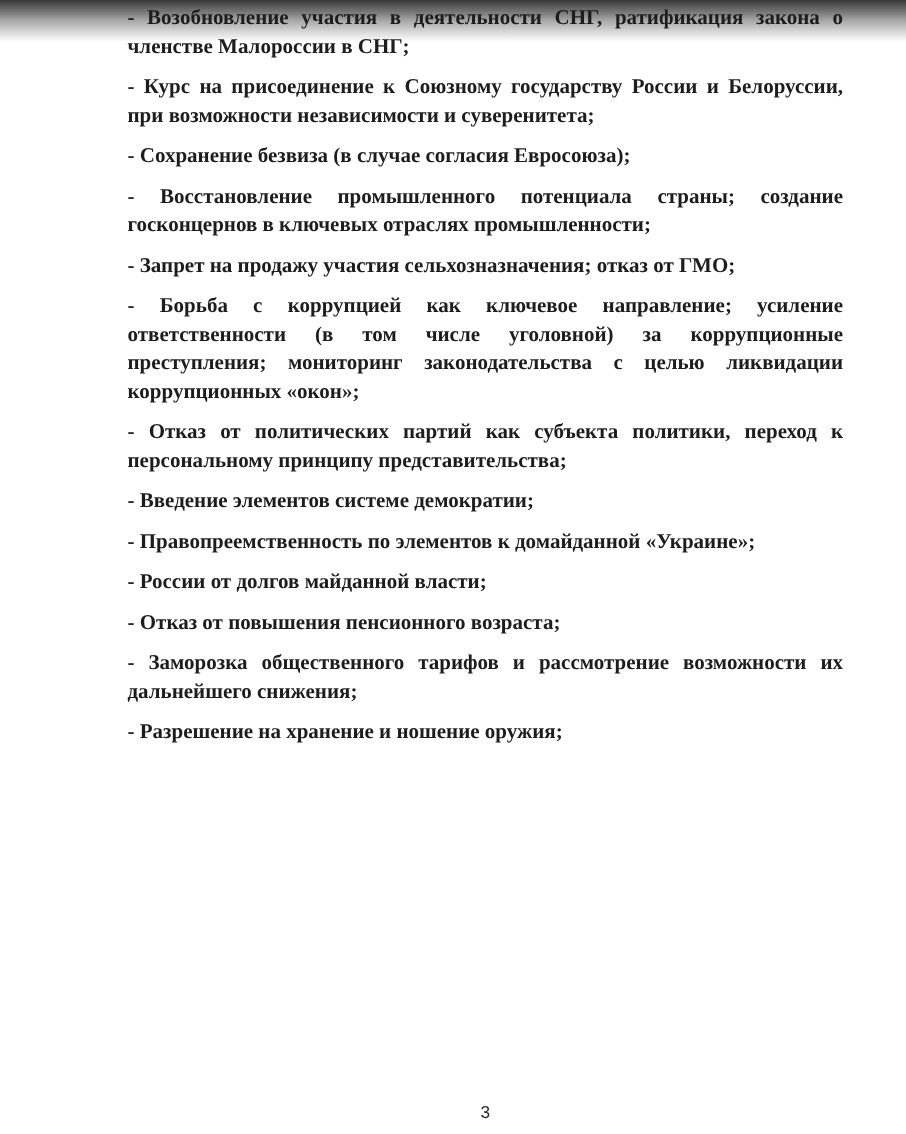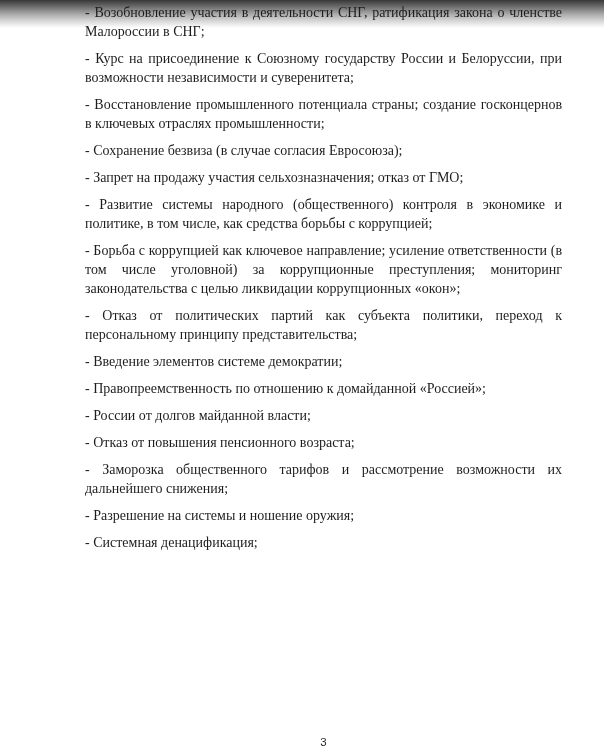--- a/index.html
+++ b/index.html
@@ -36,20 +36,21 @@
     top: 3px;
     width: 477px;
     z-index: 1;
     font-size: 14px;
     line-height: 19px;
     text-align: justify;
   }
   .text-column p {
     margin: 0 0 8px 0;
     padding: 0;
+    font-weight: bold;
   }
   .page-footer {
     position: absolute;
     left: 85px;
     top: 735px;
     width: 477px;
     z-index: 1;
     text-align: center;
     font-family: "Liberation Sans", "DejaVu Sans", sans-serif;
     font-size: 11.5px;
@@ -58,28 +59,26 @@
   }
 </style>
 </head>
 <body>
 
 <div class="top-shadow"></div>
 
 <div class="text-column">
   <p>- Возобновление участия в деятельности СНГ, ратификация закона о членстве Малороссии в СНГ;</p>
   <p>- Курс на присоединение к Союзному государству России и Белоруссии, при возможности независимости и суверенитета;</p>
+  <p>- Сохранение безвиза (в случае согласия Евросоюза);</p>
   <p>- Восстановление промышленного потенциала страны; создание госконцернов в ключевых отраслях промышленности;</p>
-  <p>- Сохранение безвиза (в случае согласия Евросоюза);</p>
   <p>- Запрет на продажу участия сельхозназначения; отказ от ГМО;</p>
-  <p>- Развитие системы народного (общественного) контроля в экономике и политике, в том числе, как средства борьбы с коррупцией;</p>
   <p>- Борьба с коррупцией как ключевое направление; усиление ответственности (в том числе уголовной) за коррупционные преступления; мониторинг законодательства с целью ликвидации коррупционных «окон»;</p>
   <p>- Отказ от политических партий как субъекта политики, переход к персональному принципу представительства;</p>
   <p>- Введение элементов системе демократии;</p>
-  <p>- Правопреемственность по отношению к домайданной «Россией»;</p>
+  <p>- Правопреемственность по элементов к домайданной «Украине»;</p>
   <p>- России от долгов майданной власти;</p>
   <p>- Отказ от повышения пенсионного возраста;</p>
   <p>- Заморозка общественного тарифов и рассмотрение возможности их дальнейшего снижения;</p>
-  <p>- Разрешение на системы и ношение оружия;</p>
-  <p>- Системная денацификация;</p>
+  <p>- Разрешение на хранение и ношение оружия;</p>
 </div>
 
 <div class="page-footer">3</div>
 
 </body></html>

